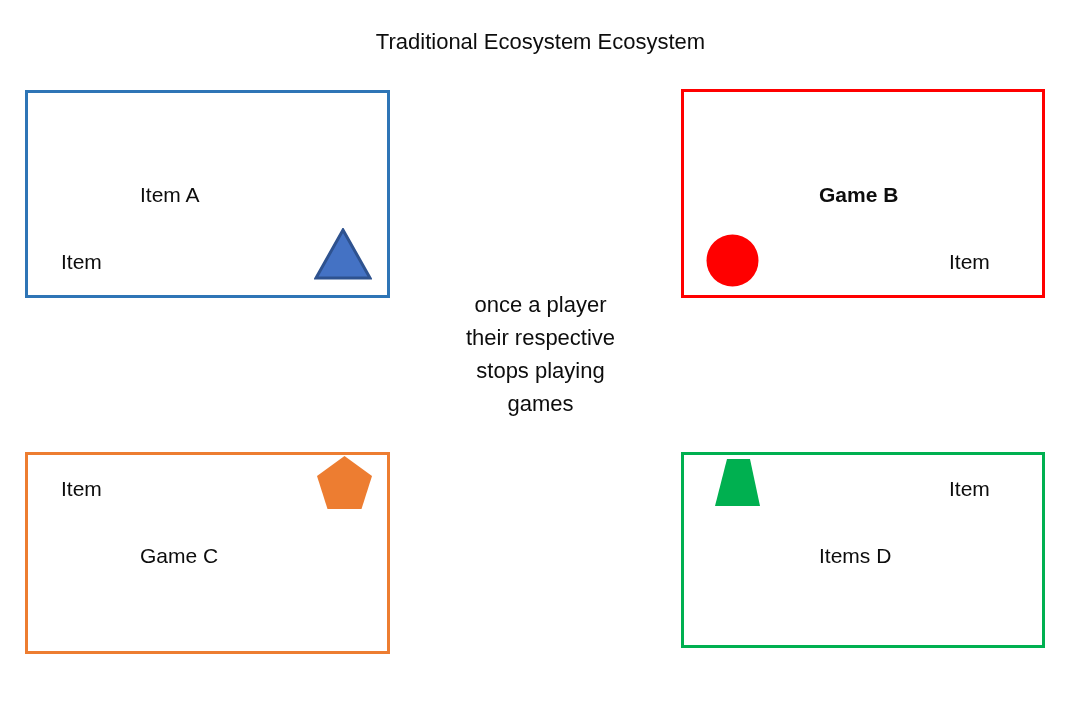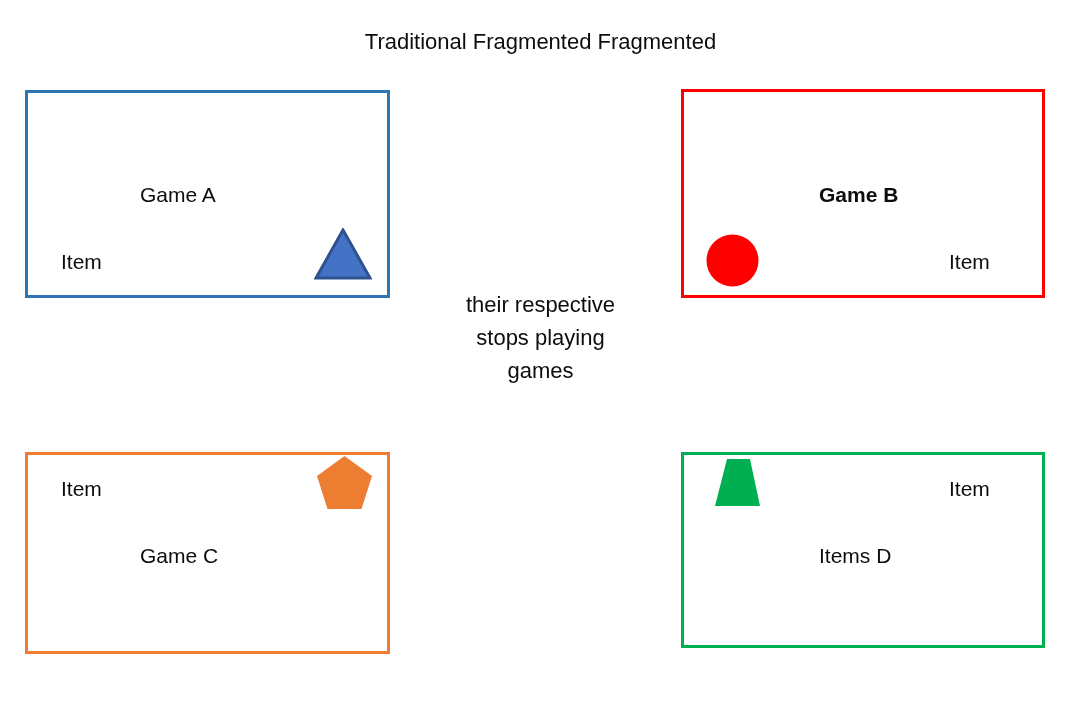--- a/index.html
+++ b/index.html
@@ -112,25 +112,25 @@
     text-align: center;
     font-size: 22px;
     line-height: 33px;
     color: #0d0d0d;
   }
   #center-note .note-line { display: block; }
 </style>
 </head>
 <body>
 
-<div id="diagram-title">Traditional Fragmented Fragmented</div>
+<div id="diagram-title">Traditional Ecosystem Ecosystem</div>
 
 <div class="game-box" id="game-box-a"></div>
 
-<div class="box-label game-name" id="game-a-name">Game A</div>
+<div class="box-label game-name" id="game-a-name">Item A</div>
 
 <div class="box-label item-label" id="game-a-item">Item</div>
 
 <div id="game-a-shape">
   <svg width="58" height="52" viewBox="0 0 58 52" xmlns="http://www.w3.org/2000/svg">
     <polygon points="29,2 56,50 2,50" fill="#4472c4" stroke="#2e528f" stroke-width="3"></polygon>
   </svg>
 </div>
 
 <div class="game-box" id="game-box-b"></div>
@@ -163,16 +163,17 @@
   <svg width="47" height="48" viewBox="0 0 47 48" xmlns="http://www.w3.org/2000/svg">
     <polygon points="13,0 36,0 46,47 1,47" fill="#00b050"></polygon>
   </svg>
 </div>
 
 <div class="box-label item-label" id="game-d-item">Item</div>
 
 <div class="box-label game-name" id="game-d-name">Items D</div>
 
 <div id="center-note">
+  <span class="note-line">once a player</span>
   <span class="note-line">their respective</span>
   <span class="note-line">stops playing</span>
   <span class="note-line">games</span>
 </div>
 
 </body></html>

